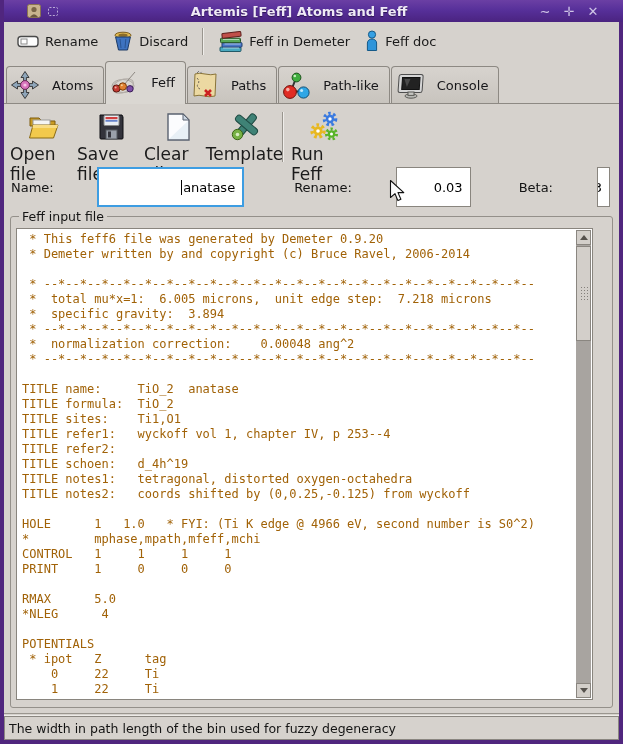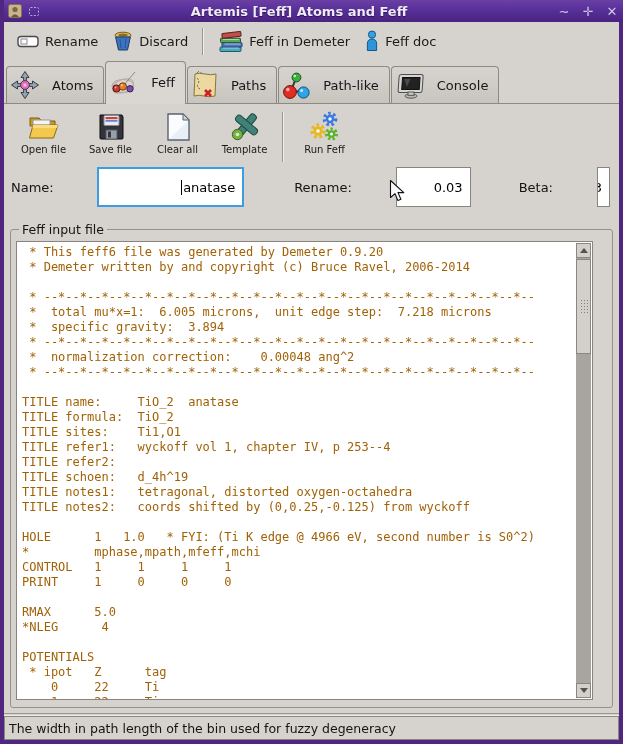--- a/index.html
+++ b/index.html
@@ -4,21 +4,21 @@
 <style>
   html,body { margin:0; padding:0; }
   body { width:623px; height:744px; overflow:hidden; font-family:"DejaVu Sans",sans-serif; }
   * { box-sizing:border-box; }
 
   .window { position:absolute; inset:0; width:623px; height:744px; background:#50267e; }
 
   
   .titlebar { position:absolute; top:0; left:4px; right:0; height:22px;
     background:linear-gradient(#6b3fa4,#57309a 45%,#4a2380);
-    display:flex; align-items:center; padding:0 4px; }
+    display:flex; align-items:center; padding:0 23px; }
   .tb-icons { display:flex; gap:5px; align-items:center; }
   .window-title { flex:1; text-align:center; color:#efeaf6; font-size:13px; font-weight:bold;
     text-shadow:0 1px 1px #2c1450; white-space:nowrap; }
   .tb-buttons { display:flex; gap:10px; align-items:center; }
   .tb-btn { color:#cfc5e6; font-size:13px; line-height:1; cursor:default; width:14px; text-align:center; }
 
   
   .content { position:absolute; top:22px; left:4px; right:4px; bottom:4px;
     background:#d6d2cd; display:flex; flex-direction:column; overflow:hidden; }
 
@@ -35,37 +35,37 @@
   .tab.active { height:43px; background:#dad7d2; margin-bottom:-1px; padding-bottom:1px; z-index:4; }
   .tab svg { flex:none; }
 
   
   .page { flex:1; display:flex; flex-direction:column; background:#d6d2cd;
     border-top:1px solid #8d8983; position:relative; z-index:2; min-height:0; }
 
   
   .toolbar2 { height:66px; display:flex; align-items:flex-start; padding:5px 4px 0 6px; flex:none; }
   .tool2 { width:67px; display:flex; flex-direction:column; align-items:center; gap:1px;
-    font-size:10px; color:#1b1b1b; padding-top:2px; }
+    font-size:17px; color:#1b1b1b; padding-top:2px; }
   .vsep2 { width:1px; height:50px; background:#99958e; box-shadow:1px 0 0 #efedea; margin:3px 8px 0 4px; }
 
   
   .fieldsrow { height:34px; display:flex; align-items:center; padding:0 7px; font-size:13px; color:#141414; flex:none;gap:38px; }
   .field { height:40px; background:#fff; border:1px solid #89857e; padding:1px 7px 0 4px;
     font-size:13px; color:#000; display:flex; align-items:center; white-space:pre; overflow:hidden;justify-content:flex-end; }
   .field.focused { border:2px solid #3d9de2; }
   .caret { width:1px; height:15px; background:#000; margin-right:1px; flex:none; }
   #name-field { width:180px; margin-left:5px; }
   #margin-label { margin-left:12px; }
   #margin-field { width:90px; margin-left:6px; }
   #beta-label { margin-left:10px; }
   #beta-field { flex:1; margin-left:6px; margin-right:2px; }
 
   
-  fieldset.groupbox { flex:1; margin:18px 6px 0 6px; border:1px solid #94908a; border-radius:3px;
+  fieldset.groupbox { flex:1; margin:5px 6px 0 6px; border:1px solid #94908a; border-radius:3px;
     padding:4px 19px 7px 5px; display:flex; min-height:0; }
   fieldset.groupbox legend { font-size:12.5px; color:#141414; padding:0 3px; margin-left:3px; }
 
   .textarea { position:relative; flex:1; background:#fff; border:1px solid #89857e; overflow:hidden; }
   .textarea pre { margin:0; padding:3px 22px 0 5px; font-family:"DejaVu Sans Mono",monospace;
     font-size:12px; line-height:15px; color:#a16207; }
 
   
   .scrollbar { position:absolute; top:1px; right:1px; bottom:1px; width:15px; background:#a8a4a0; }
   .sb-btn { position:absolute; left:0; width:15px; height:15px; background:#d3cfca; border:1px solid #8a8680; }

